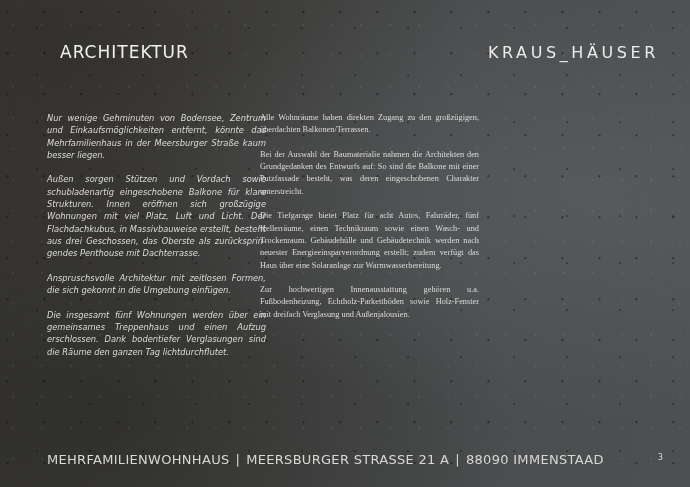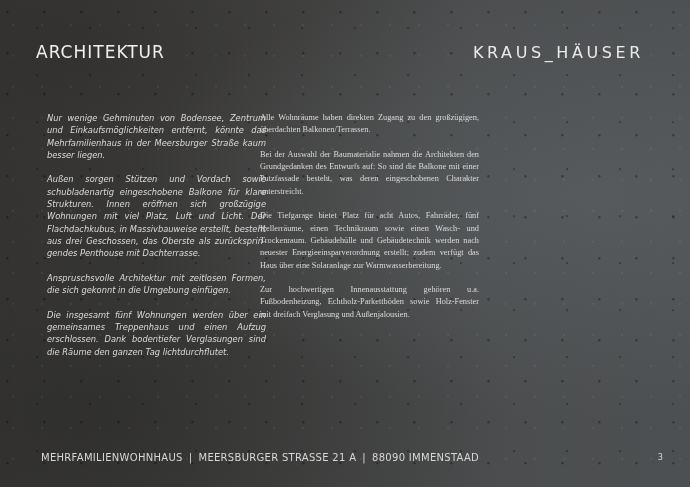--- a/index.html
+++ b/index.html
@@ -18,39 +18,39 @@
   }
   .speckle {
     position: absolute; inset: 0; pointer-events: none;
     background-image:
       radial-gradient(circle at 20% 30%, rgba(0,0,0,0.35) 0.8px, transparent 1.6px),
       radial-gradient(circle at 70% 60%, rgba(0,0,0,0.3) 0.7px, transparent 1.5px),
       radial-gradient(circle at 45% 80%, rgba(255,255,255,0.06) 0.8px, transparent 1.6px);
     background-size: 37px 41px, 53px 47px, 29px 31px;
   }
   .title {
-    position: absolute; left: 36px; top: 42px;
+    position: absolute; left: 60px; top: 42px;
     font-size: 17px; letter-spacing: 1px; font-weight: normal;
     color: #f0f0ee;
   }
   .brand {
-    position: absolute; right: 46px; top: 43px;
+    position: absolute; right: 31px; top: 43px;
     font-size: 16px; letter-spacing: 3.6px; color: #ecebe8; margin-left: 20px;
   }
   .col {
     position: absolute; top: 112px; width: 219px;
     font-size: 8.3px; line-height: 12.3px; text-align: justify;
     color: #dcdcda;
   }
   .col.left { left: 47px; font-style: italic; }
   .col.right { left: 260px; font-family: Liberation Serif, serif; }
   .col p { margin: 0 0 12.3px 0; hyphens: manual; }
   .footer {
-    position: absolute; left: 41px; top: 452px;
-    font-size: 10px; letter-spacing: 0.3px; color: #d8d8d6;
+    position: absolute; left: 47px; top: 452px;
+    font-size: 13px; letter-spacing: 0.3px; color: #d8d8d6;
   }
   .footer .sep { margin: 0 6px; }
   .pagenum {
     position: absolute; right: 27px; top: 452px;
     font-size: 8.2px; color: #d8d8d6;
   }
 </style>
 </head>
 <body>
 

